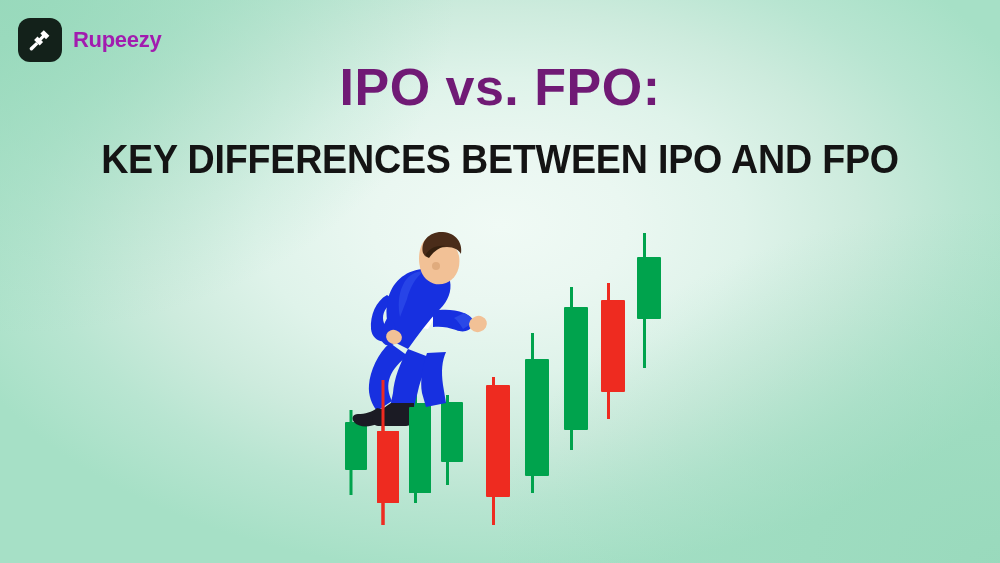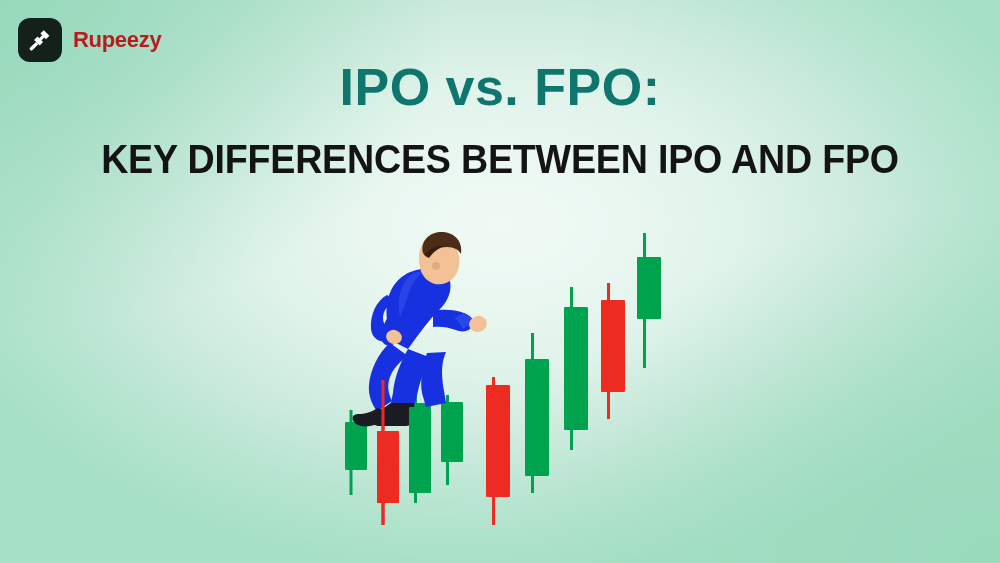--- a/index.html
+++ b/index.html
@@ -60,35 +60,35 @@
     height: 44px;
     border-radius: 12px;
     background: #13211a;
     display: flex;
     align-items: center;
     justify-content: center;
   }
   .logo-word {
     font-size: 22px;
     font-weight: bold;
-    color: #b91c1c;
+    color: #a21caf;
     letter-spacing: -0.3px;
     line-height: 1;
   }
 
   
   .headline {
     position: absolute;
     left: 0;
     right: 0;
     top: 60px;
     text-align: center;
     font-size: 52px;
     font-weight: bold;
-    color: #0f766e;
+    color: #701a75;
     letter-spacing: 0.5px;
     line-height: 1.05;
   }
   .subhead {
     position: absolute;
     left: 0;
     right: 0;
     top: 137px;
     text-align: center;
     font-size: 40px;

